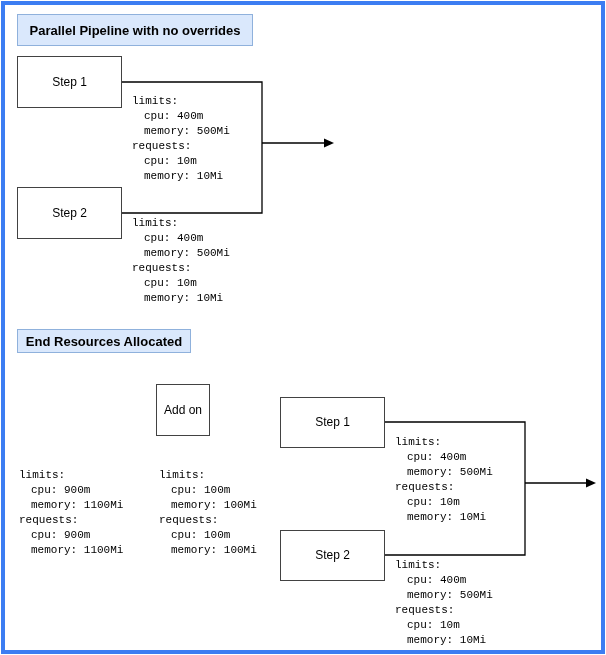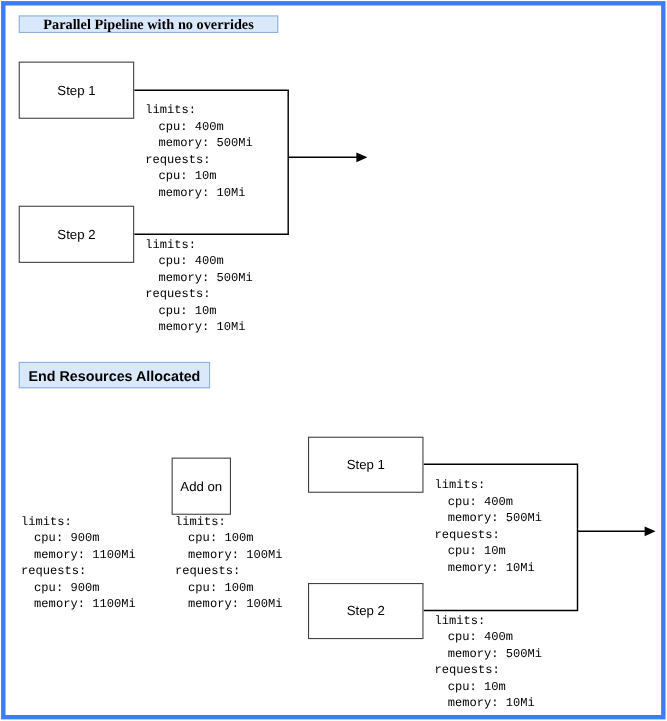--- a/index.html
+++ b/index.html
@@ -71,21 +71,21 @@
 
     <path d="M122,82 H262 V213 H122" fill="none" stroke="#000000" stroke-width="1.3"></path>
     <line x1="262" y1="143" x2="325" y2="143" stroke="#000000" stroke-width="1.3"></line>
     <polygon points="324,138.6 334,143 324,147.4" fill="#000000"></polygon>
 
     <path d="M385,422 H525 V555 H385" fill="none" stroke="#000000" stroke-width="1.3"></path>
     <line x1="525" y1="483" x2="587" y2="483" stroke="#000000" stroke-width="1.3"></line>
     <polygon points="586,478.6 596,483 586,487.4" fill="#000000"></polygon>
   </svg>
 
-  <div class="section-header" style="left:17px; top:14px; width:236px; height:16px;font-family:Liberation Serif, serif;">Parallel Pipeline with no overrides</div>
+  <div class="section-header" style="left:17px; top:14px; width:236px; height:32px;">Parallel Pipeline with no overrides</div>
 
   <div class="node-box" style="left:17px; top:56px; width:105px; height:52px;">
     <span>Step 1</span>
   </div>
 
   <div class="res" style="left:132px; top:94px;">
     <div class="res-line">limits:</div>
     <div class="res-line indent">cpu: 400m</div>
     <div class="res-line indent">memory: 500Mi</div>
     <div class="res-line">requests:</div>
@@ -111,21 +111,21 @@
 
   <div class="res" style="left:19px; top:468px;">
     <div class="res-line">limits:</div>
     <div class="res-line indent">cpu: 900m</div>
     <div class="res-line indent">memory: 1100Mi</div>
     <div class="res-line">requests:</div>
     <div class="res-line indent">cpu: 900m</div>
     <div class="res-line indent">memory: 1100Mi</div>
   </div>
 
-  <div class="node-box" style="left:156px; top:416px; width:54px; height:52px;">
+  <div class="node-box" style="left:156px; top:384px; width:54px; height:52px;">
     <span>Add on</span>
   </div>
 
   <div class="res" style="left:159px; top:468px;">
     <div class="res-line">limits:</div>
     <div class="res-line indent">cpu: 100m</div>
     <div class="res-line indent">memory: 100Mi</div>
     <div class="res-line">requests:</div>
     <div class="res-line indent">cpu: 100m</div>
     <div class="res-line indent">memory: 100Mi</div>

